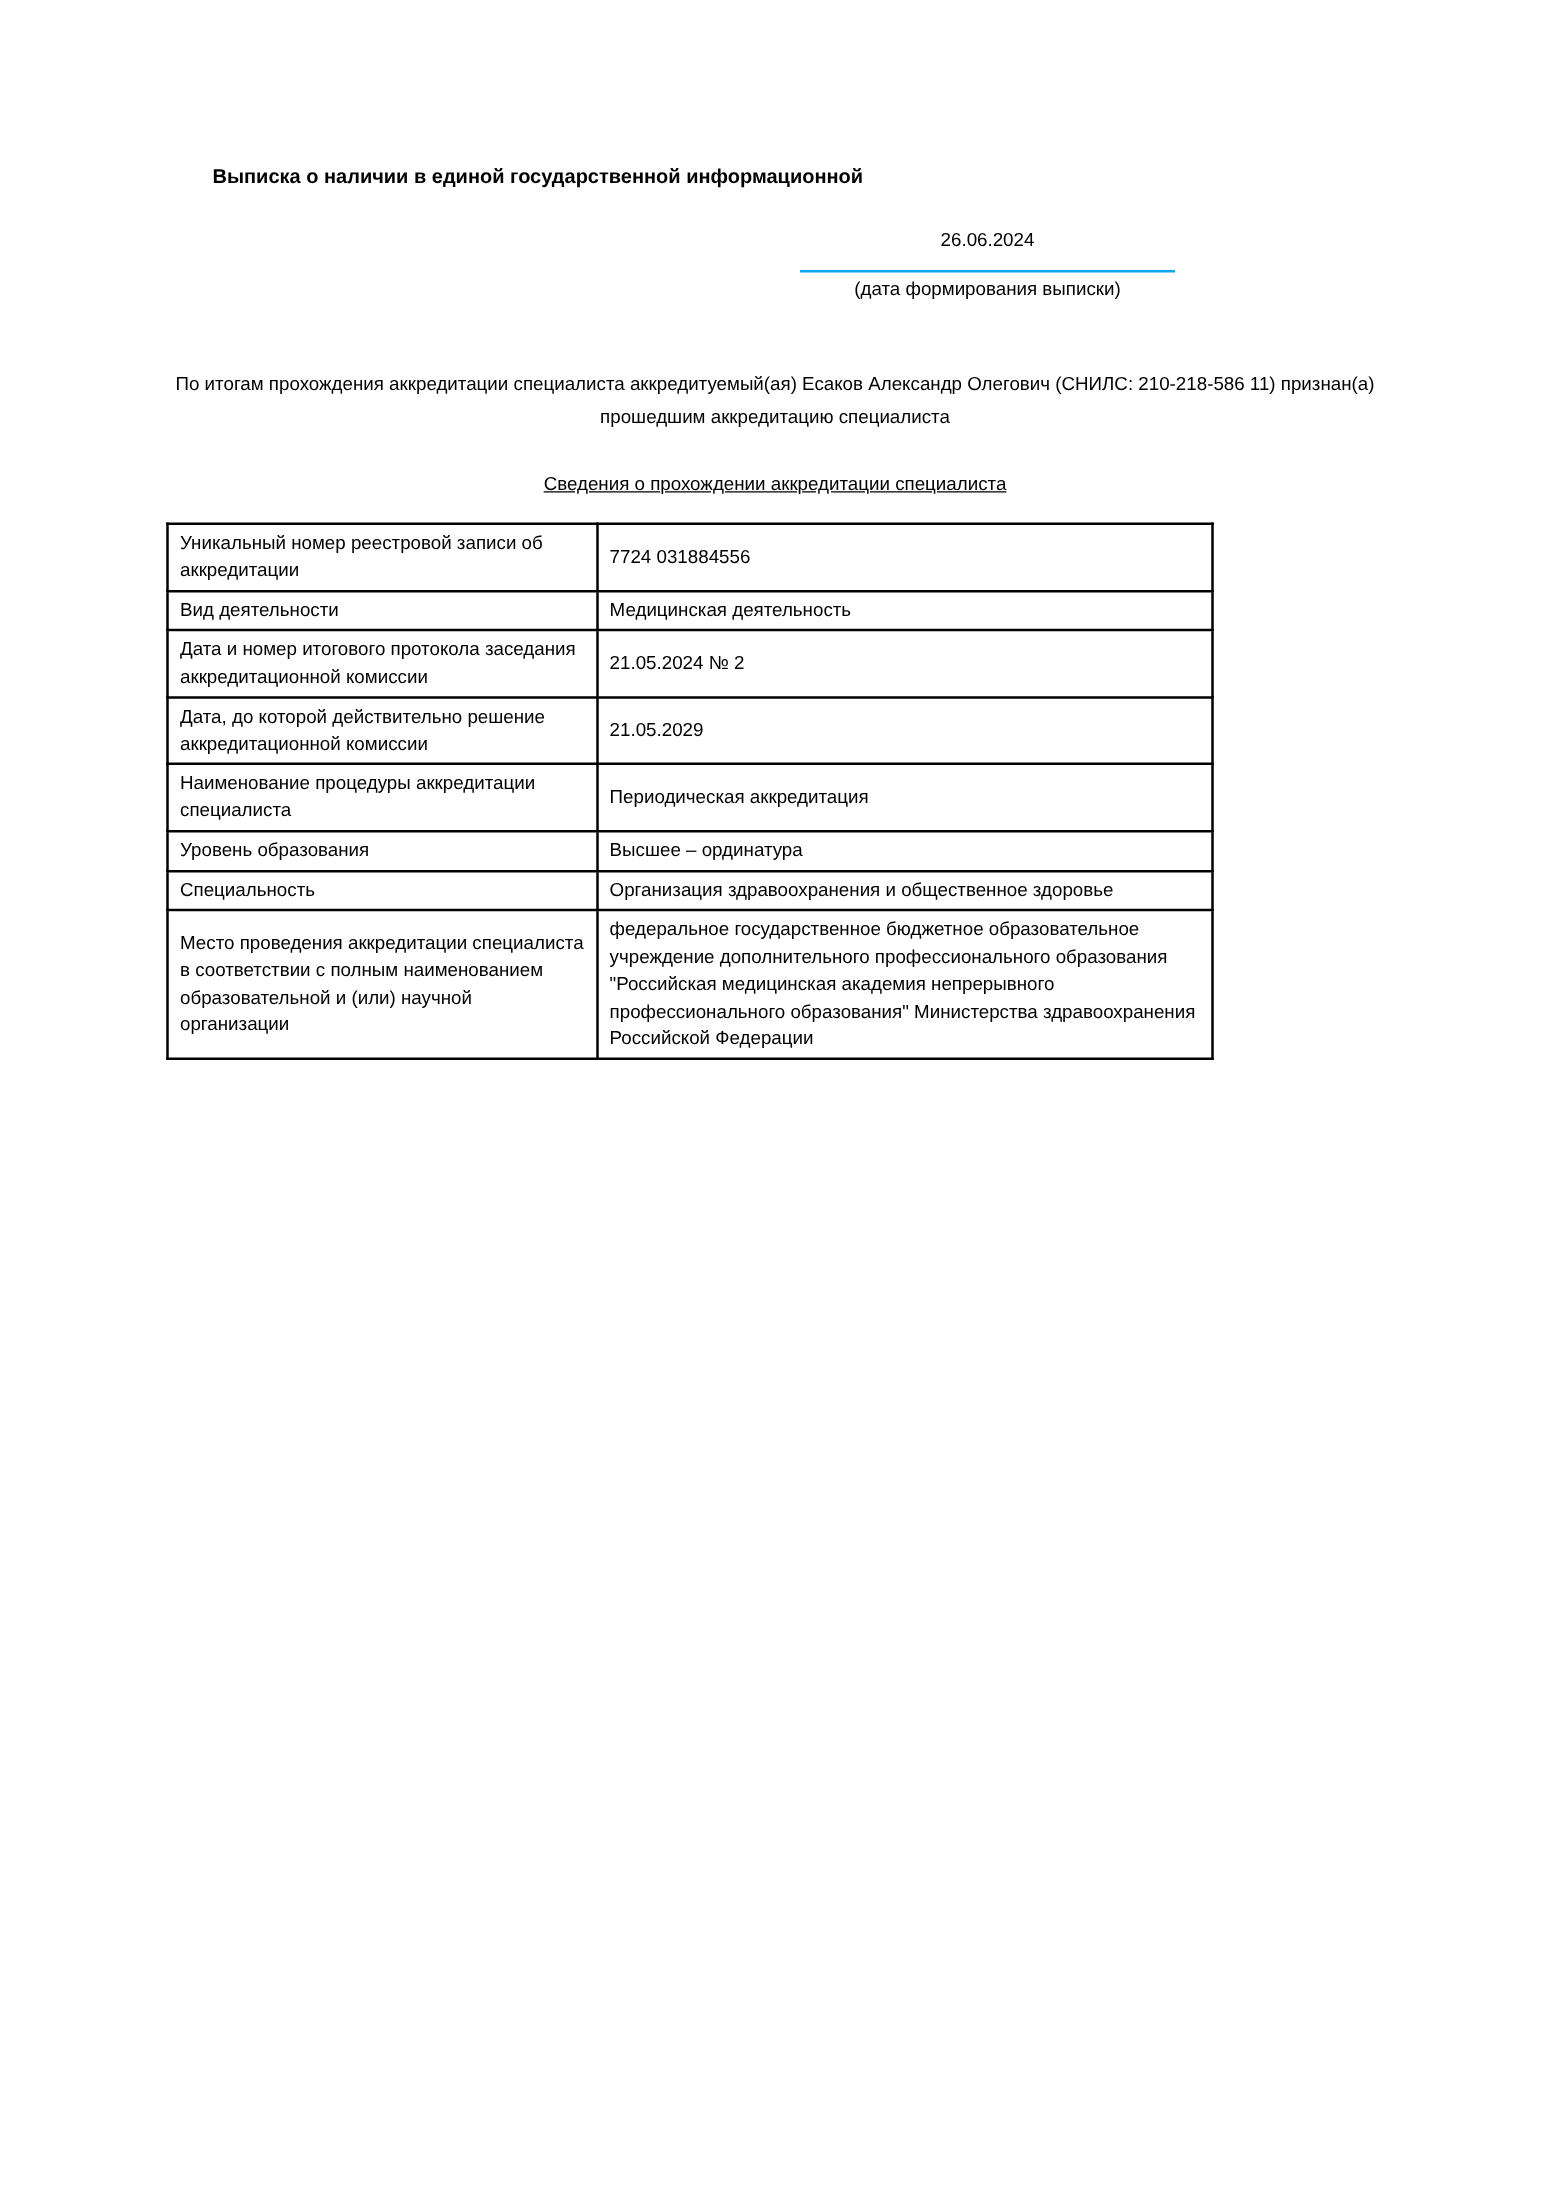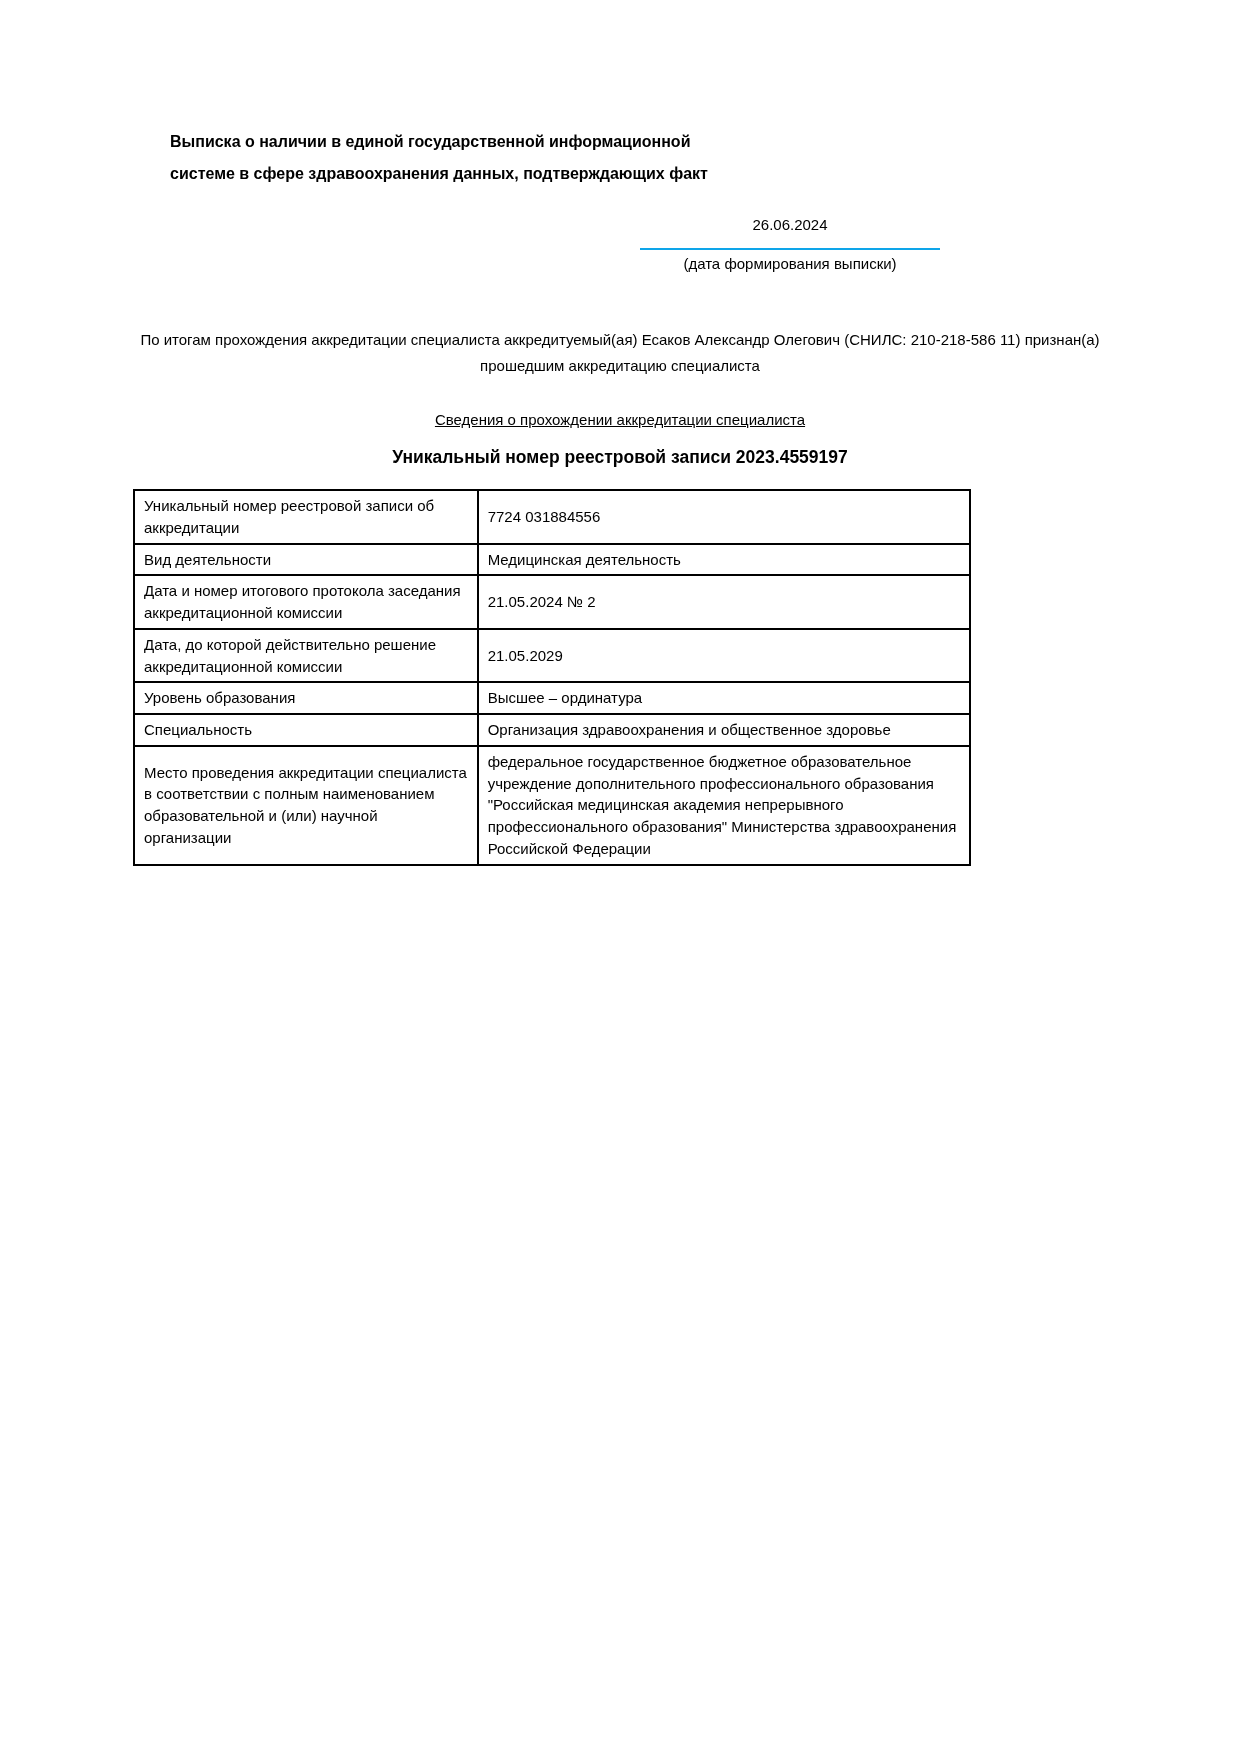--- a/index.html
+++ b/index.html
@@ -79,53 +79,55 @@
   td.label-cell { width: 289px; }
   td.value-cell { width: 414px; }
 </style>
 </head>
 <body>
 
 <div class="page">
 
   <div class="doc-title">
     <div>Выписка о наличии в единой государственной информационной</div>
-    <div>системе в сфере здравоохранения данных, подтверждающих факт</div>
   </div>
 
   <div class="date-block">
     <div class="date-value">26.06.2024</div>
     <div class="date-caption">(дата формирования выписки)</div>
   </div>
 
   <div class="intro">По итогам прохождения аккредитации специалиста аккредитуемый(ая) Есаков Александр Олегович (СНИЛС: 210-218-586 11) признан(а) прошедшим аккредитацию специалиста</div>
 
   <div class="section-heading">Сведения о прохождении аккредитации специалиста</div>
 
-  <div class="registry-heading">Уникальный номер реестровой записи 2023.4559197</div>
 
   <table class="acc-table">
     <tbody>
       <tr>
         <td class="label-cell">Уникальный номер реестровой записи об аккредитации</td>
         <td class="value-cell">7724 031884556</td>
       </tr>
       <tr>
         <td class="label-cell">Вид деятельности</td>
         <td class="value-cell">Медицинская деятельность</td>
       </tr>
       <tr>
         <td class="label-cell">Дата и номер итогового протокола заседания аккредитационной комиссии</td>
         <td class="value-cell">21.05.2024 № 2</td>
       </tr>
       <tr>
         <td class="label-cell">Дата, до которой действительно решение аккредитационной комиссии</td>
         <td class="value-cell">21.05.2029</td>
       </tr>
       <tr>
+        <td class="label-cell">Наименование процедуры аккредитации специалиста</td>
+        <td class="value-cell">Периодическая аккредитация</td>
+      </tr>
+      <tr>
         <td class="label-cell">Уровень образования</td>
         <td class="value-cell">Высшее – ординатура</td>
       </tr>
       <tr>
         <td class="label-cell">Специальность</td>
         <td class="value-cell">Организация здравоохранения и общественное здоровье</td>
       </tr>
       <tr>
         <td class="label-cell">Место проведения аккредитации специалиста в соответствии с полным наименованием образовательной и (или) научной организации</td>
         <td class="value-cell">федеральное государственное бюджетное образовательное учреждение дополнительного профессионального образования "Российская медицинская академия непрерывного профессионального образования" Министерства здравоохранения Российской Федерации</td>

